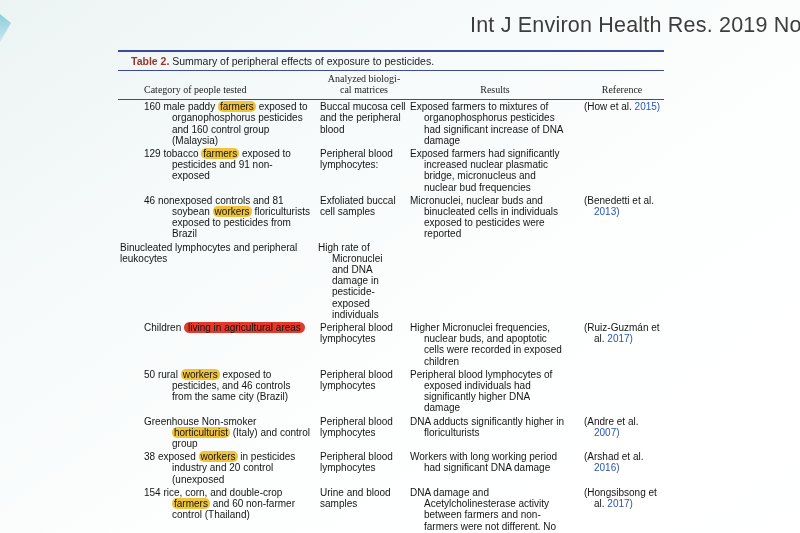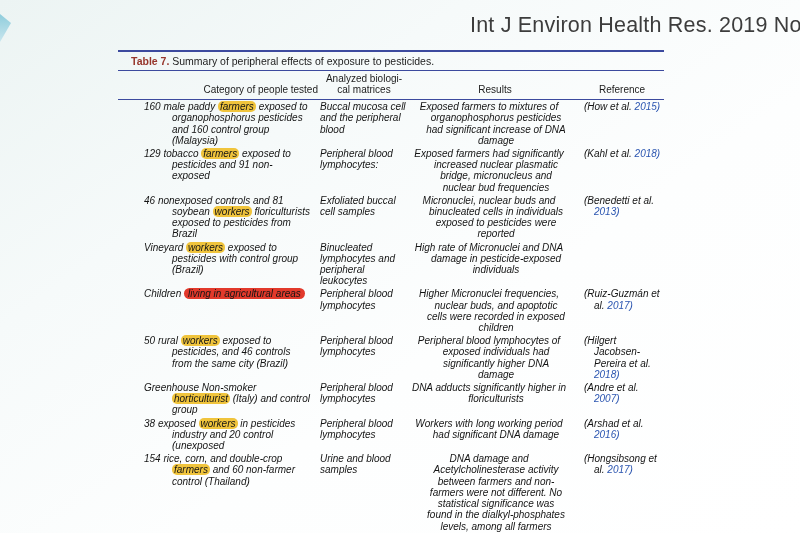--- a/index.html
+++ b/index.html
@@ -18,47 +18,47 @@
     position:absolute; top:13px; left:470px; white-space:nowrap;
     font-size:21.5px; color:var(--title-gray, #3d3d3d); letter-spacing:0.2px;
   }
   .table-wrap { position:absolute; left:118px; top:50px; width:546px; }
   .rule { height:1.6px; background:var(--accent-rule, #3c4a9e); }
   .caption { font-size:10.5px; padding:3px 0 3px 13px; color:#1c1c1c; }
   .cap-label { color:var(--caption-red, #96352b); font-weight:bold; }
   .grid { display:grid; grid-template-columns:200px 92px 170px 84px; }
   .header { padding:2px 0 3px; align-items:end; }
   .header .h {
-    font-size:10px; line-height:11.2px; text-align:center; white-space:pre-line; color:#1c1c1c;
+    font-size:10px; line-height:11.2px; text-align:center; white-space:pre-line; color:#1c1c1c;font-family:Liberation Serif, serif;
   }
-  .header .h.cat-h { text-align:right; padding-left:26px; }
-  .row { padding:1px 0 1px;font-style:italic; }
+  .header .h.cat-h { text-align:left; padding-left:26px; }
+  .row { padding:1px 0 1px; }
   .cell { font-size:10px; line-height:11.2px; }
   .cat { padding-left:26px; padding-right:8px; }
   .cat .para { padding-left:28px; text-indent:-28px; }
   .mat { text-align:left; padding-left:2px; padding-right:4px; }
   .res { padding-right:12px; }
-  .res .para { padding-left:14px; text-indent:-14px;text-align:center; }
+  .res .para { padding-left:14px; text-indent:-14px; }
   .ref { padding-left:4px; padding-right:2px; }
   .ref .para { padding-left:10px; text-indent:-10px; }
   .ref-year { color:var(--link-blue, #2b55b0); }
   .hl { padding:0 2px; }
   .hl-y { background:var(--highlight-yellow, #f0c43c); border-radius:5px; }
   .hl-r { background:var(--highlight-red, #e2392b); border-radius:8px; padding:0 4px; }
 </style>
 </head>
 <body>
 
 <div class="corner-triangle"></div>
 
 <div class="journal-title">Int J Environ Health Res. 2019 Nov 1</div>
 
 <div class="table-wrap">
   <div class="rule"></div>
-  <div class="caption"><span class="cap-label">Table 7.</span><span> Summary of peripheral effects of exposure to pesticides.</span></div>
+  <div class="caption"><span class="cap-label">Table 2.</span><span> Summary of peripheral effects of exposure to pesticides.</span></div>
   <div class="rule"></div>
   <div class="grid header">
     <div class="h cat-h">Category of people tested</div>
     <div class="h">Analyzed biologi-
 cal matrices</div>
     <div class="h">Results</div>
     <div class="h">Reference</div>
   </div>
   <div class="rule"></div>
   <div id="body-rows">
@@ -80,44 +80,38 @@
   <div class="grid row">
     <div class="cell cat">
           <div class="para"><span>129 tobacco </span><span class="hl hl-y">farmers</span><span> exposed to pesticides and 91 non-exposed</span></div>
         </div>
     <div class="cell mat">
           <div class="para">Peripheral blood lymphocytes:</div>
         </div>
     <div class="cell res">
           <div class="para">Exposed farmers had significantly increased nuclear plasmatic bridge, micronucleus and nuclear bud frequencies</div>
         </div>
-    <div class="cell ref">
-          <div class="para"><span>(Kahl et al.</span> <span class="ref-year">2018)</span></div>
-        </div>
   </div>
 
   <div class="grid row">
     <div class="cell cat">
           <div class="para"><span>46 nonexposed controls and 81 soybean </span><span class="hl hl-y">workers</span><span> floriculturists exposed to pesticides from Brazil</span></div>
         </div>
     <div class="cell mat">
           <div class="para">Exfoliated buccal cell samples</div>
         </div>
     <div class="cell res">
           <div class="para">Micronuclei, nuclear buds and binucleated cells in individuals exposed to pesticides were reported</div>
         </div>
     <div class="cell ref">
           <div class="para"><span>(Benedetti et al.</span> <span class="ref-year">2013)</span></div>
         </div>
   </div>
 
   <div class="grid row">
-    <div class="cell cat">
-          <div class="para"><span>Vineyard </span><span class="hl hl-y">workers</span><span> exposed to pesticides with control group (Brazil)</span></div>
-        </div>
     <div class="cell mat">
           <div class="para">Binucleated lymphocytes and peripheral leukocytes</div>
         </div>
     <div class="cell res">
           <div class="para">High rate of Micronuclei and DNA damage in pesticide-exposed individuals</div>
         </div>
   </div>
 
   <div class="grid row">
     <div class="cell cat">
@@ -136,23 +130,20 @@
 
   <div class="grid row">
     <div class="cell cat">
           <div class="para"><span>50 rural </span><span class="hl hl-y">workers</span><span> exposed to pesticides, and 46 controls from the same city (Brazil)</span></div>
         </div>
     <div class="cell mat">
           <div class="para">Peripheral blood lymphocytes</div>
         </div>
     <div class="cell res">
           <div class="para">Peripheral blood lymphocytes of exposed individuals had significantly higher DNA damage</div>
-        </div>
-    <div class="cell ref">
-          <div class="para"><span>(Hilgert Jacobsen-Pereira et al.</span> <span class="ref-year">2018)</span></div>
         </div>
   </div>
 
   <div class="grid row">
     <div class="cell cat">
           <div class="para"><span>Greenhouse Non-smoker </span><span class="hl hl-y">horticulturist</span><span> (Italy) and control group</span></div>
         </div>
     <div class="cell mat">
           <div class="para">Peripheral blood lymphocytes</div>
         </div>

